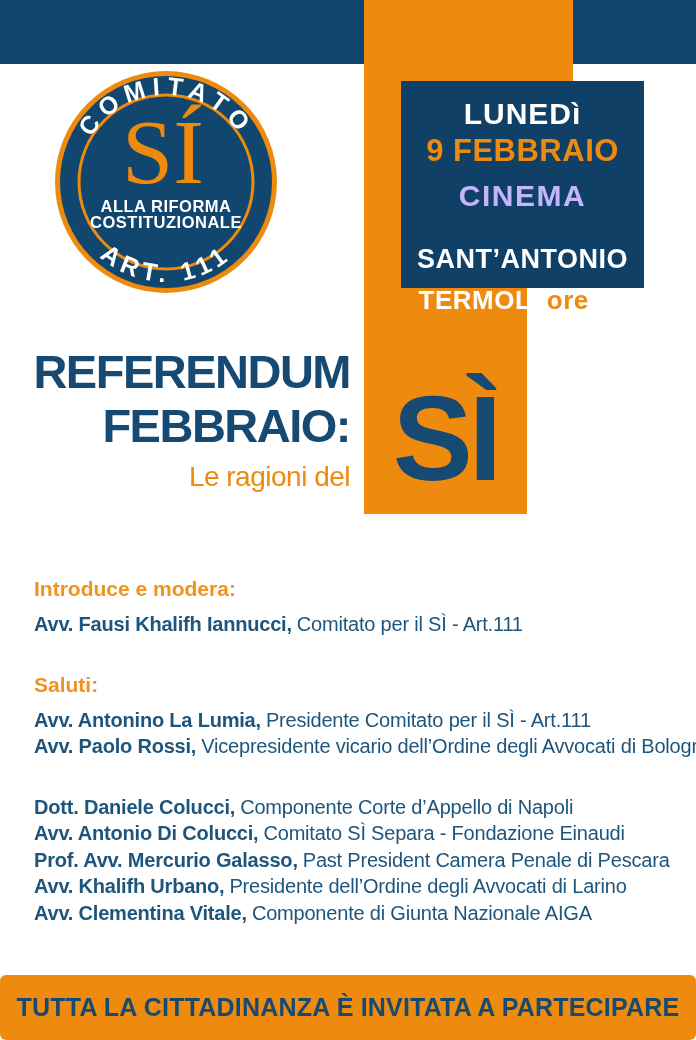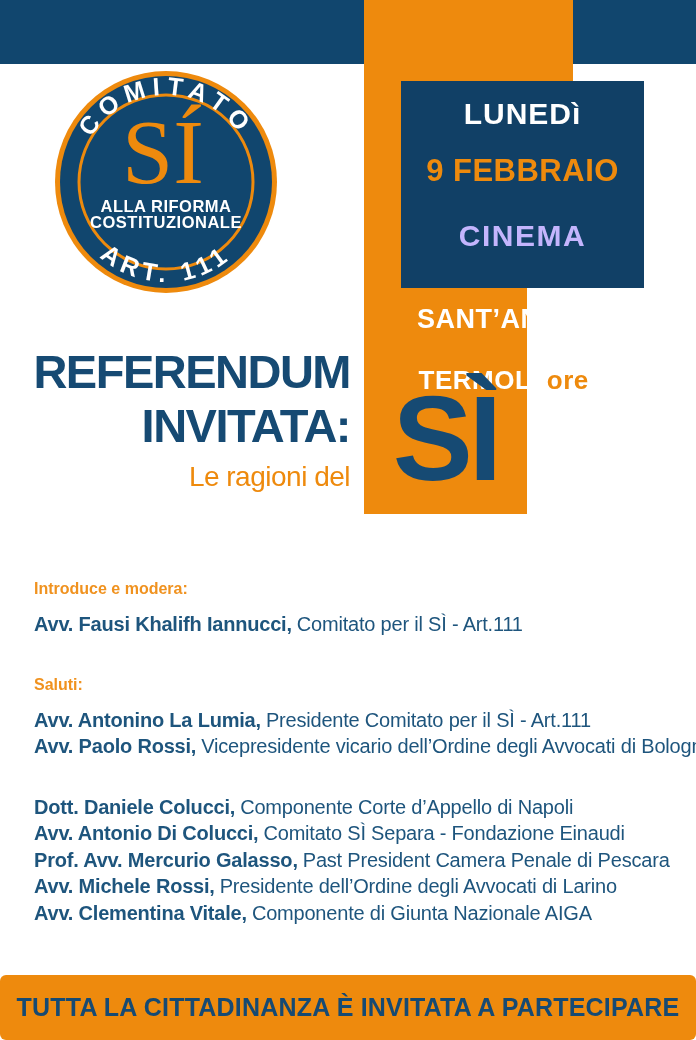--- a/index.html
+++ b/index.html
@@ -6,39 +6,39 @@
   body{width:696px;height:1040px;background:#ffffff;font-family:"Liberation Sans",sans-serif;overflow:hidden;}
   #poster{position:relative;width:696px;height:1040px;background:#ffffff;}
 
   .top-bar{position:absolute;left:0;top:0;width:696px;height:64px;background:#11466E;}
   .orange-col-top{position:absolute;left:364px;top:0;width:209px;height:288px;background:#EE8A0D;}
   .orange-col-bottom{position:absolute;left:364px;top:288px;width:163px;height:226px;background:#EE8A0D;}
 
   .logo-svg{position:absolute;left:48px;top:64px;width:236px;height:236px;}
 
   .event-box{position:absolute;left:401px;top:81px;width:243px;height:207px;background:#114066;
-             display:flex;flex-direction:column;align-items:center;text-align:center;padding-top:16px;box-sizing:border-box;gap:20px;}
+             display:flex;flex-direction:column;align-items:center;text-align:center;padding-top:16px;box-sizing:border-box;}
   .eb1{color:#ffffff;font-weight:700;font-size:30px;line-height:34px;letter-spacing:1px;}
   .eb2{color:#EE8A0D;font-weight:700;font-size:31px;line-height:40px;letter-spacing:0.5px;}
   .eb3{color:#c4b5fd;font-weight:700;font-size:30px;line-height:38px;letter-spacing:1.5px;margin-top:6px;}
   .eb4{color:#ffffff;font-weight:700;font-size:27px;line-height:32px;letter-spacing:0.5px;margin-top:28px;}
   .eb5{color:#ffffff;font-weight:700;font-size:26px;line-height:34px;letter-spacing:0.5px;margin-top:8px;}
   .eb5 .ore{color:#EE8A0D;}
 
   .title-block{position:absolute;right:346px;top:345px;text-align:right;white-space:nowrap;}
   .title-l1{color:#164A73;font-weight:800;font-size:47px;line-height:54px;letter-spacing:-1.5px;}
   .title-l2{color:#164A73;font-weight:800;font-size:47px;line-height:53px;letter-spacing:-1.5px;}
   .title-l3{color:#EE8A0D;font-weight:500;font-size:28px;line-height:50px;letter-spacing:-0.5px;}
 
   .big-si{position:absolute;left:364px;top:378px;width:163px;text-align:center;
           color:#164A73;font-weight:700;font-size:120px;line-height:1.0;letter-spacing:-4px;}
 
   .sections{position:absolute;left:34px;top:576px;width:650px;}
   .section{margin-bottom:34px;}
-  .sec-header{color:#F0921F;font-size:16px;font-weight:600;line-height:26px;margin-bottom:9px;}
+  .sec-header{color:#F0921F;font-size:21px;font-weight:600;line-height:26px;margin-bottom:9px;}
   .entry{white-space:nowrap;line-height:26.5px;font-size:20px;color:#1E557D;letter-spacing:-0.2px;}
   .entry .name{font-weight:700;margin-right:5px;}
   .entry .role{font-weight:400;}
 
   .footer-bar{position:absolute;left:0;top:975px;width:696px;height:65px;background:#EE8A0D;
               display:flex;align-items:center;justify-content:center;border-radius:6px;}
   .footer-text{color:#164A73;font-weight:700;font-size:25px;letter-spacing:0.2px;white-space:nowrap;}
 </style>
 </head>
 <body>
@@ -72,21 +72,21 @@
   <div class="event-box">
     <div class="eb1">LUNEDì</div>
     <div class="eb2">9 FEBBRAIO</div>
     <div class="eb3">CINEMA</div>
     <div class="eb4">SANT’ANTONIO</div>
     <div class="eb5"><span>TERMOLI</span> <span class="ore">ore</span> <span>16</span></div>
   </div>
 
   <div class="title-block">
     <div class="title-l1">REFERENDUM</div>
-    <div class="title-l2">INVITATA:</div>
+    <div class="title-l2">FEBBRAIO:</div>
     <div class="title-l3">Le ragioni del</div>
   </div>
 
   <div class="big-si">SÌ</div>
 
   <div class="sections">
 
     <div class="section">
       <div class="sec-header">Introduce e modera:</div>
       <div class="entry">
@@ -108,21 +108,21 @@
       <div class="entry">
         <span class="name">Dott. Daniele Colucci,</span><span class="role">Componente Corte d’Appello di Napoli</span>
       </div>
       <div class="entry">
         <span class="name">Avv. Antonio Di Colucci,</span><span class="role">Comitato SÌ Separa - Fondazione Einaudi</span>
       </div>
       <div class="entry">
         <span class="name">Prof. Avv. Mercurio Galasso,</span><span class="role">Past President Camera Penale di Pescara</span>
       </div>
       <div class="entry">
-        <span class="name">Avv. Michele Rossi,</span><span class="role">Presidente dell’Ordine degli Avvocati di Larino</span>
+        <span class="name">Avv. Khalifh Urbano,</span><span class="role">Presidente dell’Ordine degli Avvocati di Larino</span>
       </div>
       <div class="entry">
         <span class="name">Avv. Clementina Vitale,</span><span class="role">Componente di Giunta Nazionale AIGA</span>
       </div>
     </div>
 
   </div>
 
   <div class="footer-bar">
     <div class="footer-text">TUTTA LA CITTADINANZA È INVITATA A PARTECIPARE</div>

